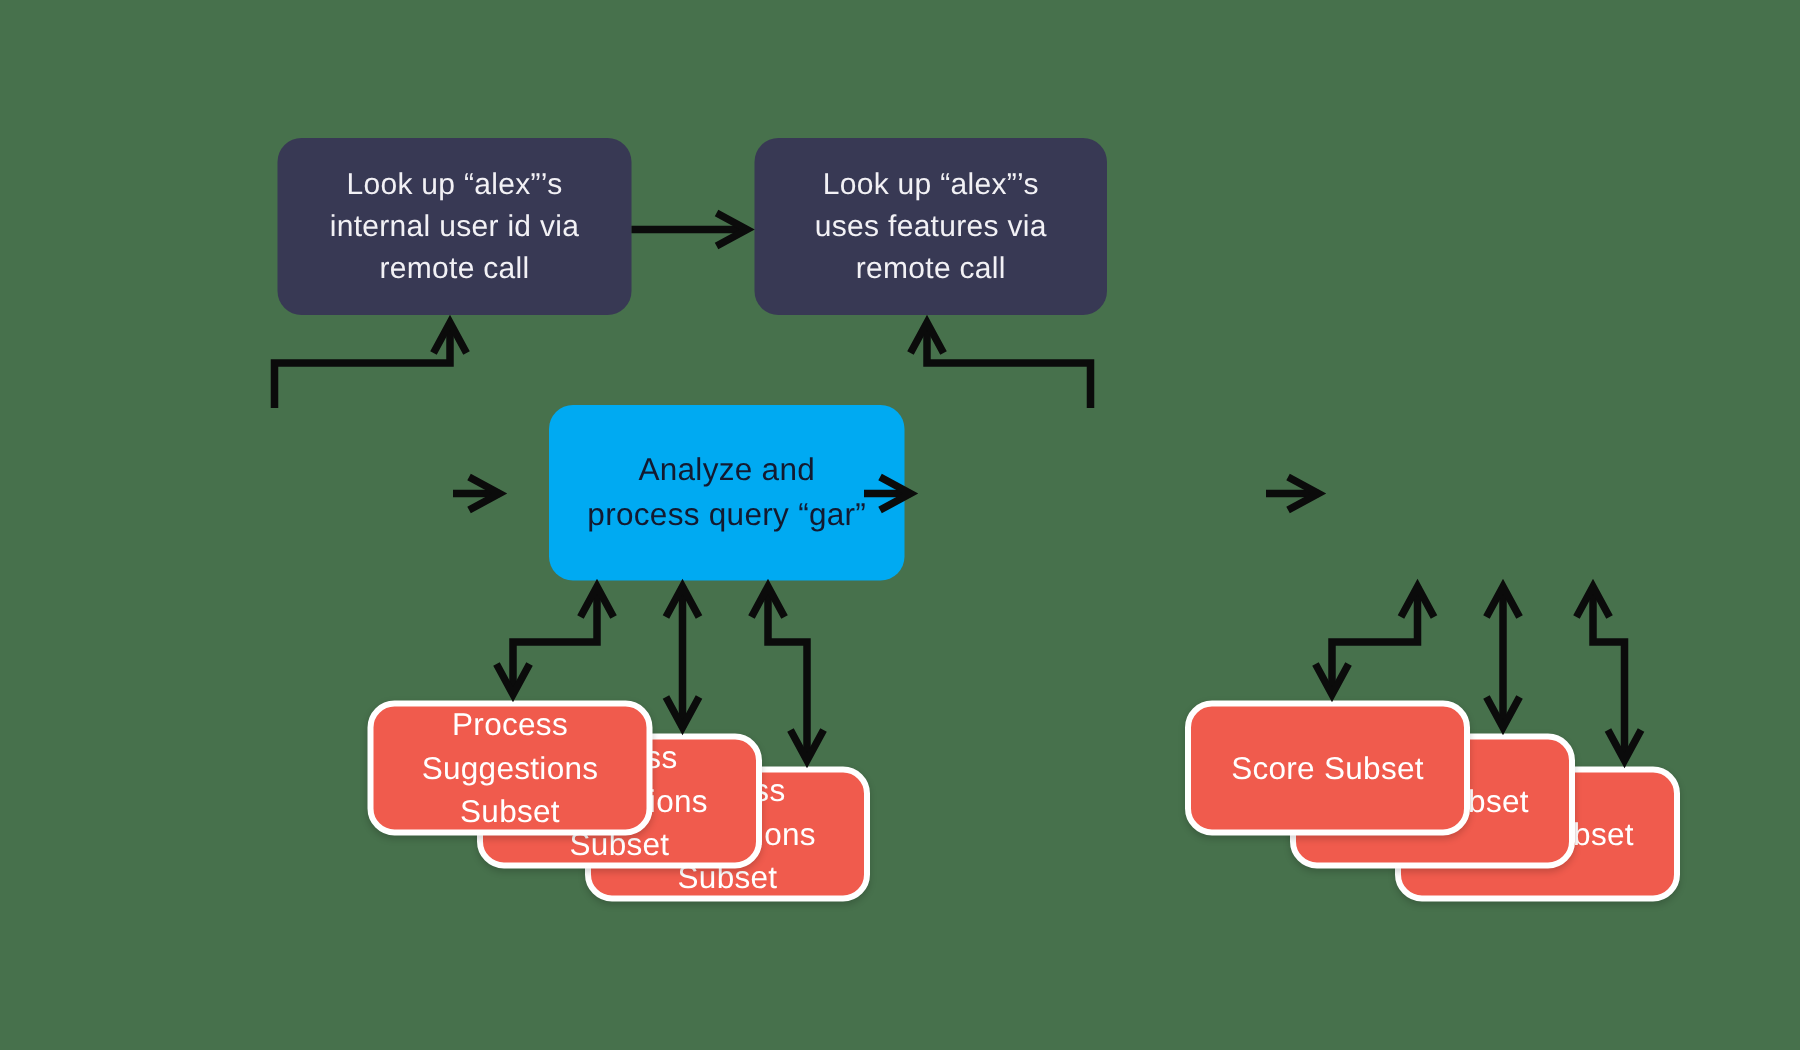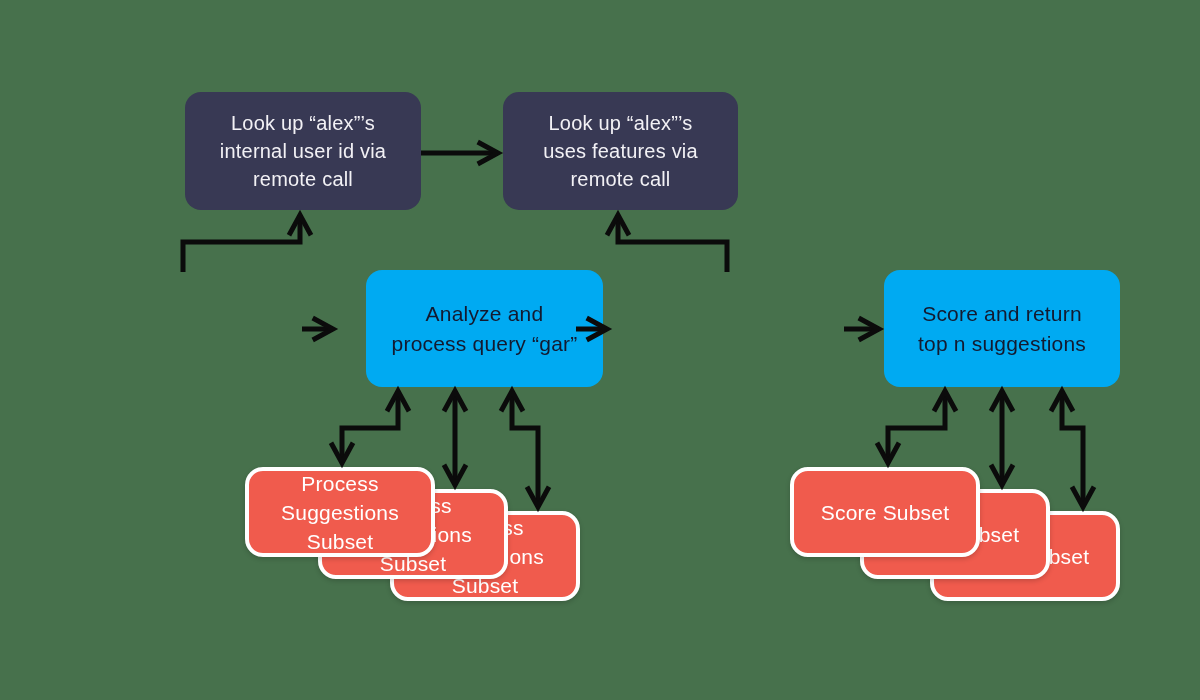--- a/index.html
+++ b/index.html
@@ -86,22 +86,20 @@
 
   <div class="node dark dark1">Look up “alex”’s
 internal user id via
 remote call</div>
   <div class="node dark dark2">Look up “alex”’s
 uses features via
 remote call</div>
 
   <div class="node blue blue2">Analyze and
 process query “gar”</div>
-  <div class="node blue blue4">Score and return
-top n suggestions</div>
 
   <div class="node red redL3">Process
 Suggestions
 Subset</div>
   <div class="node red redL2">Process
 Suggestions
 Subset</div>
   <div class="node red redL1">Process
 Suggestions
 Subset</div>

